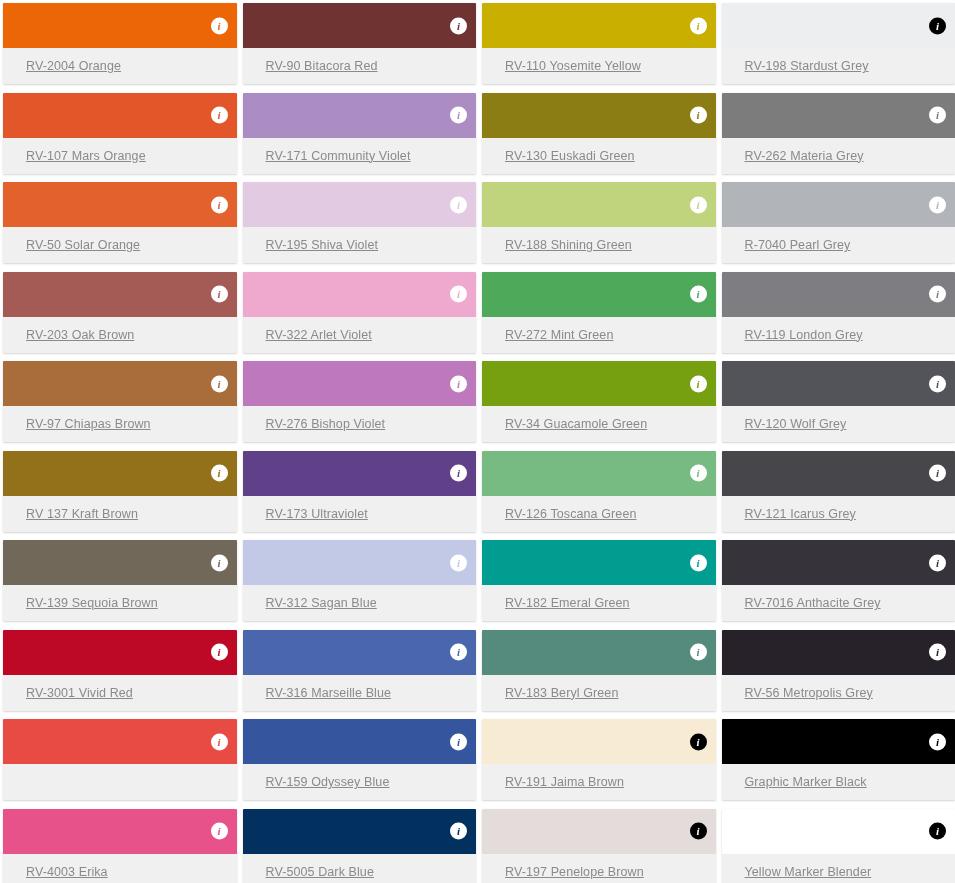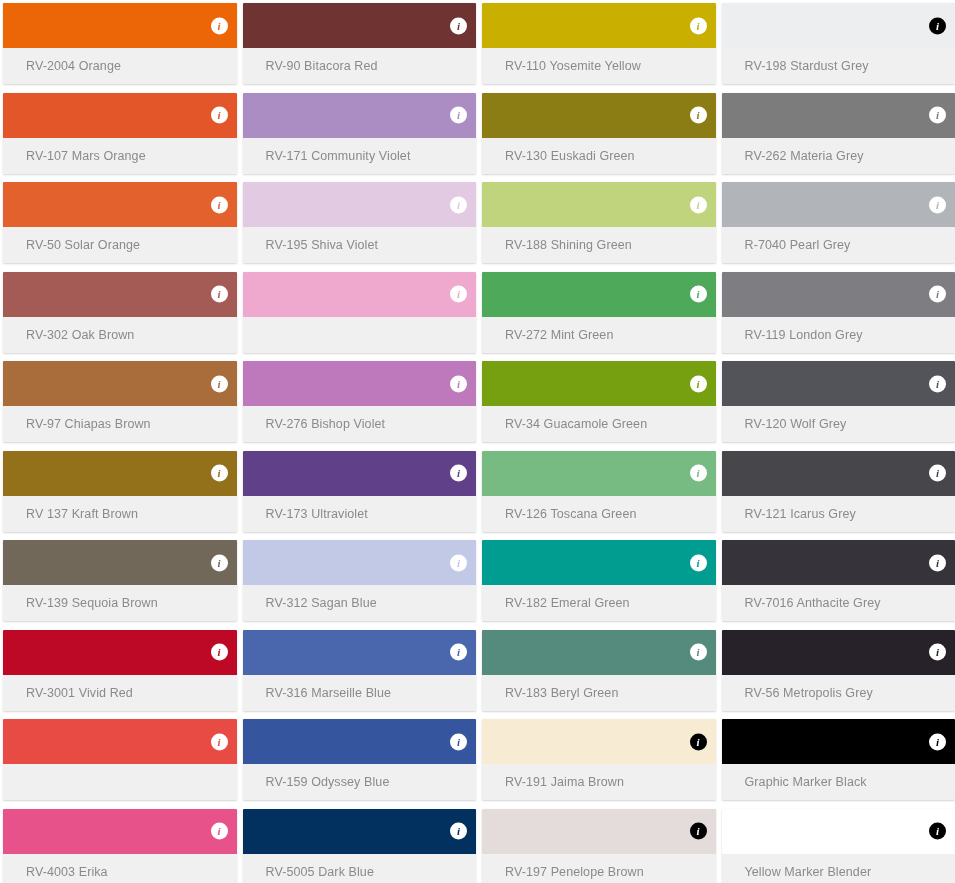--- a/index.html
+++ b/index.html
@@ -67,20 +67,21 @@
     display: flex;
     align-items: center;
     padding-left: 23px;
     background: #f0f0f0;
   }
   .label-text {
     font-size: 12.5px;
     color: #8a8a8a;
     letter-spacing: 0.1px;
     white-space: nowrap;
+    text-decoration: underline;
   }
 </style>
 </head>
 <body>
 
 <div id="grid">
     <div class="card-cell">
       <div class="card">
         <div class="swatch" style="background: rgb(236, 102, 8);">
           <div class="info-icon" style="background: rgb(255, 255, 255); color: rgb(236, 102, 8);">i</div>
@@ -199,28 +200,31 @@
           <span class="label-text">R-7040 Pearl Grey</span>
         </div>
       </div>
     </div>
     <div class="card-cell">
       <div class="card">
         <div class="swatch" style="background: rgb(164, 90, 85);">
           <div class="info-icon" style="background: rgb(255, 255, 255); color: rgb(164, 90, 85);">i</div>
         </div>
         <div class="label-bar">
-          <span class="label-text">RV-302 Oak Brown</span>
+          <span class="label-text">RV-203 Oak Brown</span>
         </div>
       </div>
     </div>
     <div class="card-cell">
       <div class="card">
         <div class="swatch" style="background: rgb(239, 168, 206);">
           <div class="info-icon" style="background: rgb(255, 255, 255); color: rgb(239, 168, 206);">i</div>
+        </div>
+        <div class="label-bar">
+          <span class="label-text">RV-322 Arlet Violet</span>
         </div>
       </div>
     </div>
     <div class="card-cell">
       <div class="card">
         <div class="swatch" style="background: rgb(79, 169, 91);">
           <div class="info-icon" style="background: rgb(255, 255, 255); color: rgb(79, 169, 91);">i</div>
         </div>
         <div class="label-bar">
           <span class="label-text">RV-272 Mint Green</span>

